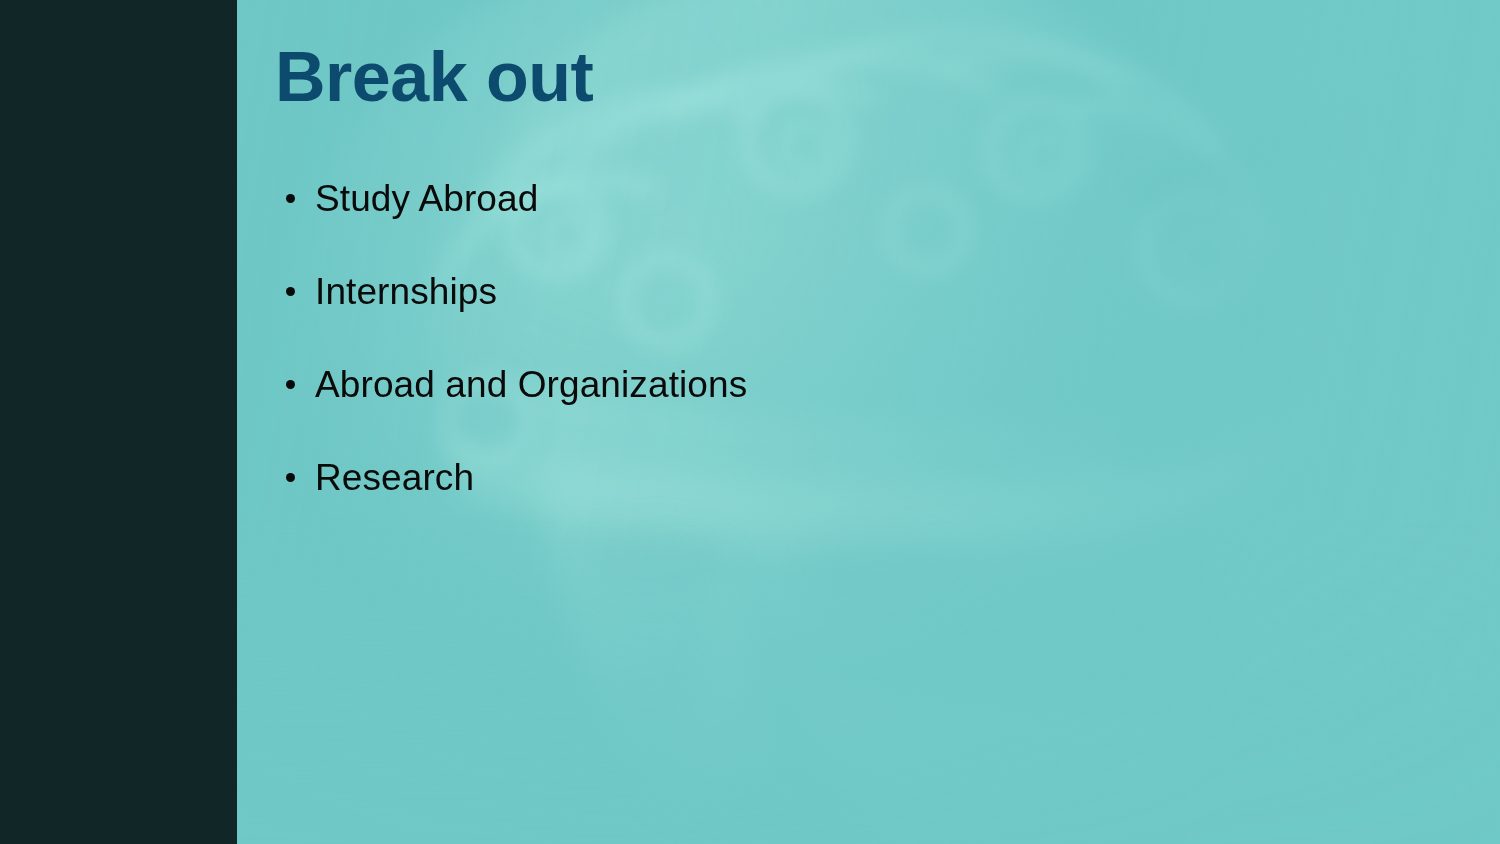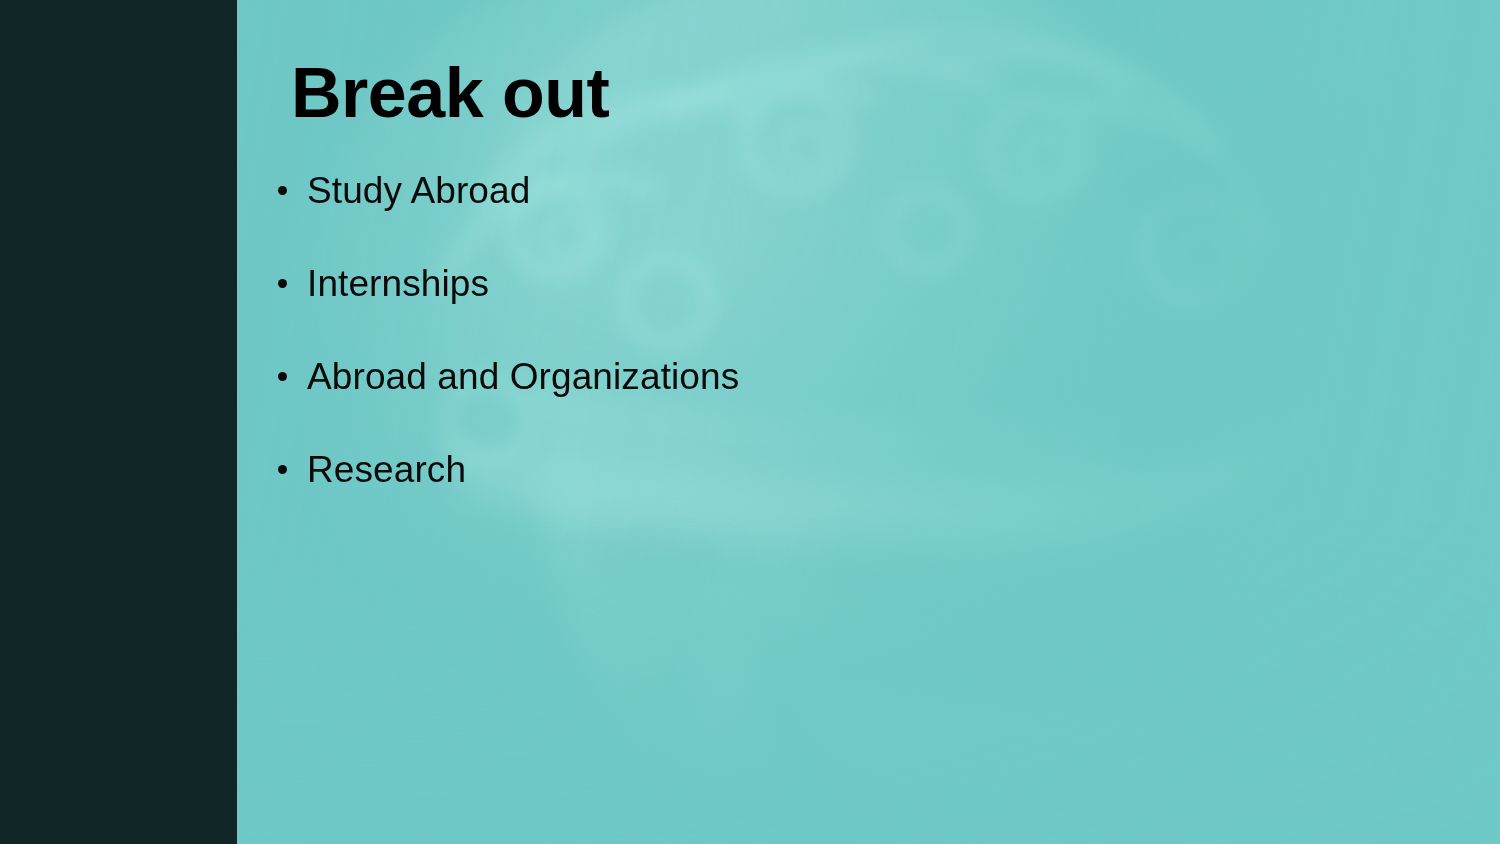--- a/index.html
+++ b/index.html
@@ -87,34 +87,34 @@
     left: 275px;
     top: 0;
     width: 1150px;
     height: 844px;
     z-index: 10;
   }
   #slide-title {
     position: absolute;
     left: 0;
     top: 42px;
-    margin: 16px;
+    margin: 0;
     font-size: 70px;
     line-height: 1.0;
     font-weight: 700;
     letter-spacing: -0.5px;
-    color: #000000;
+    color: #0c4a6e;
     white-space: nowrap;
     text-align: center;
   }
   #bullet-list {
     position: absolute;
     left: 0;
     top: 168px;
-    margin: 0;
+    margin: 8px;
     padding: 0;
     list-style: none;
     width: 1000px;
   }
   .bullet-item {
     position: relative;
     height: 93px;
     padding-left: 32px;
     display: flex;
     align-items: flex-start;

